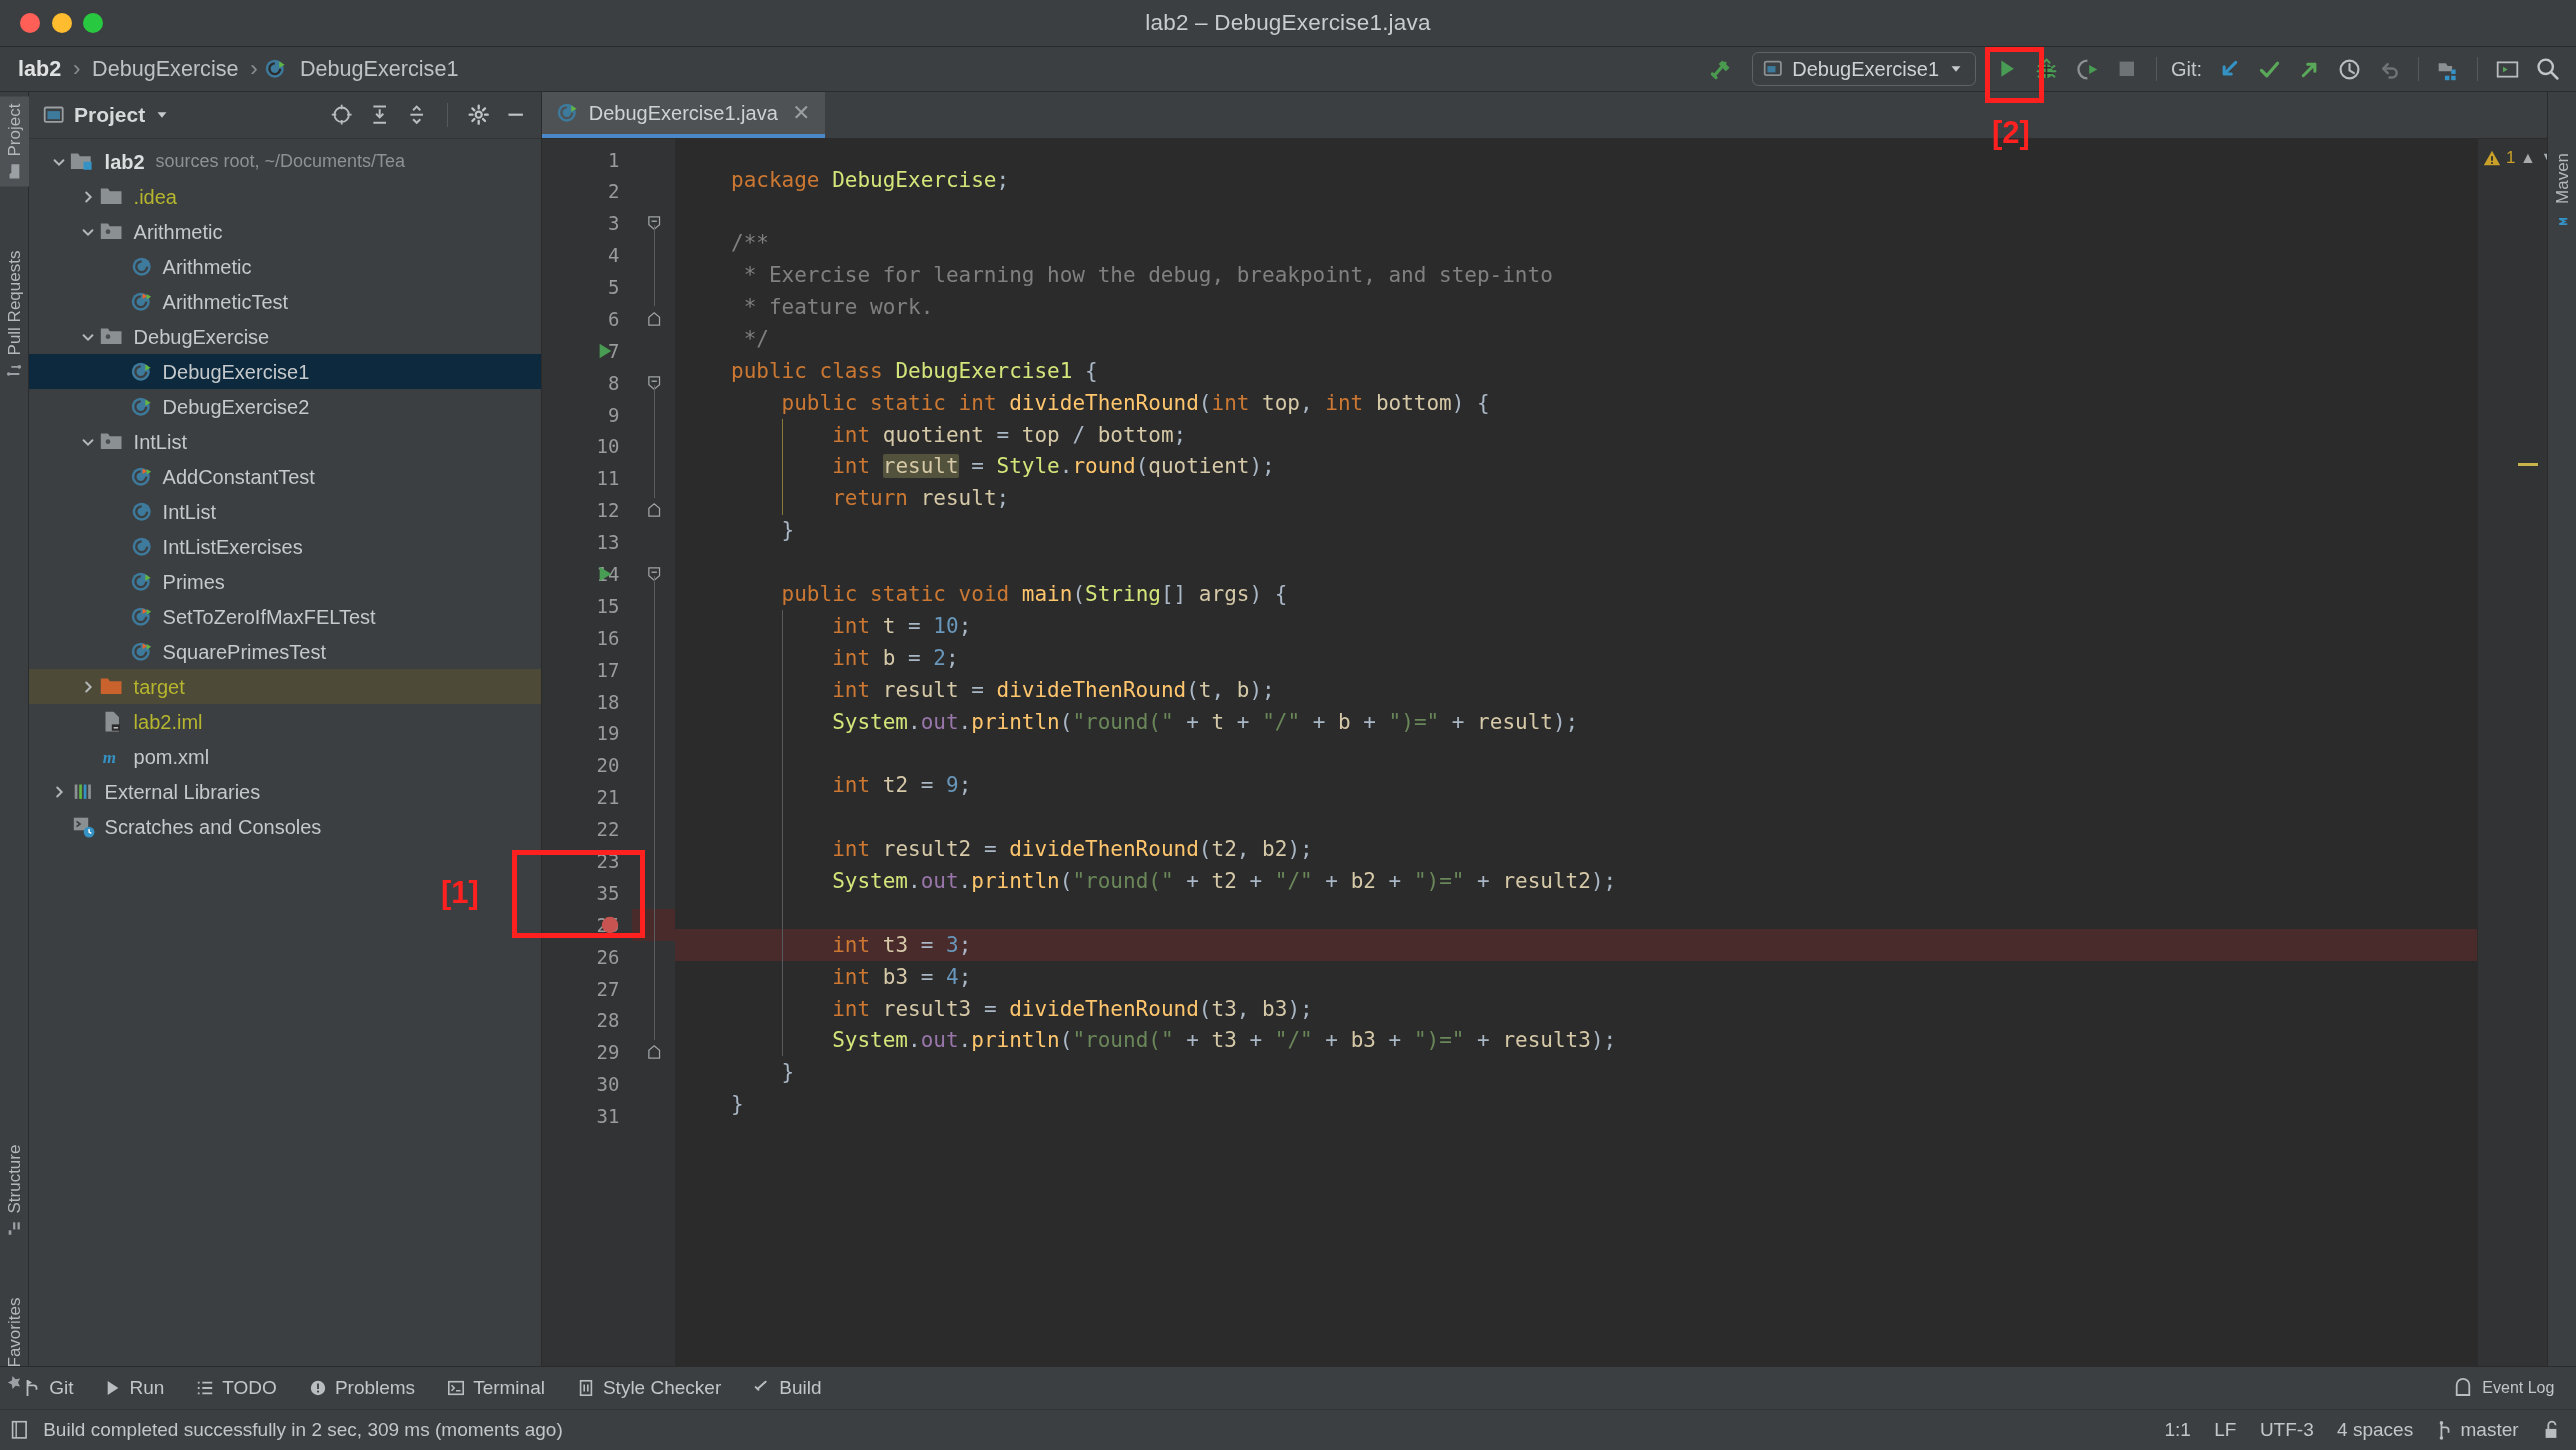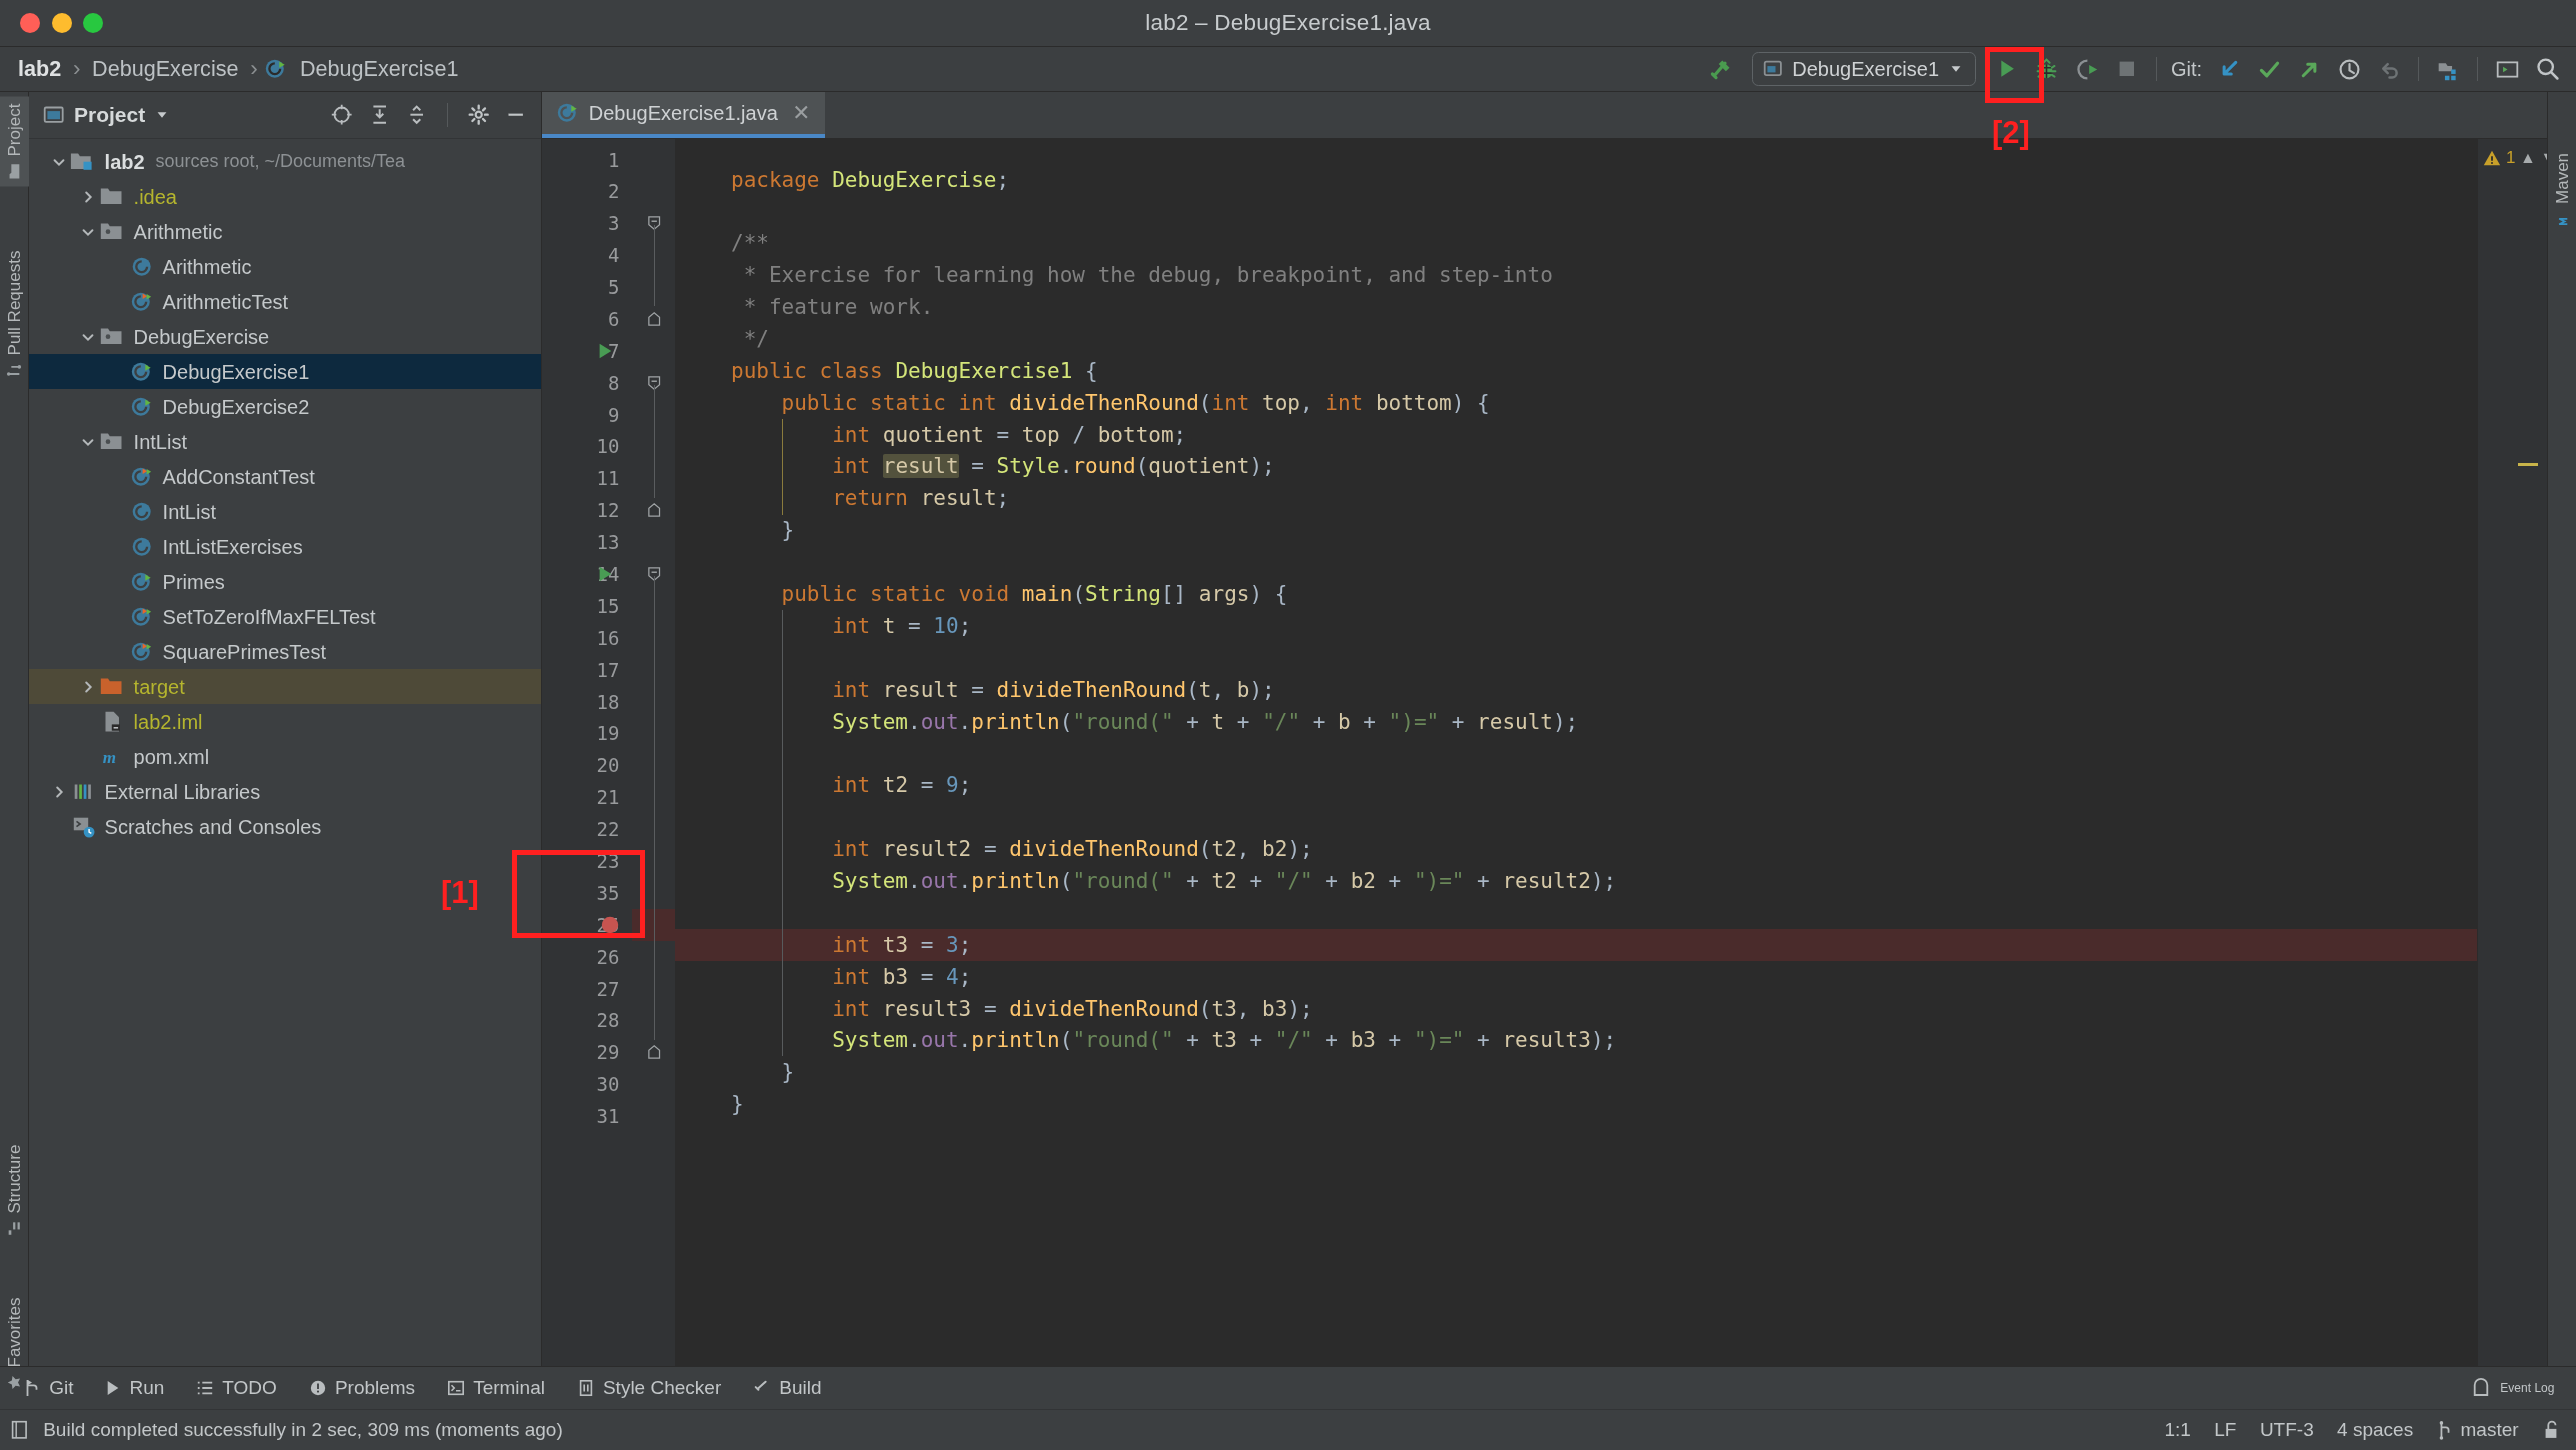--- a/index.html
+++ b/index.html
@@ -777,20 +777,21 @@
             <div class="cline" style="top: 164px;"><span class="cmt"> */</span></div>
             <div class="cline" style="top: 196px;"><span class="kw">public </span><span class="kw">class </span><span class="cls">DebugExercise1 </span><span class="plain">{</span></div>
             <div class="cline" style="top: 228px;"><span class="plain">    </span><span class="kw">public </span><span class="kw">static </span><span class="kw">int </span><span class="mth">divideThenRound</span><span class="plain">(</span><span class="kw">int </span><span class="ident">top</span><span class="plain">, </span><span class="kw">int </span><span class="ident">bottom</span><span class="plain">) {</span></div>
             <div class="cline" style="top: 260px;"><span class="plain">        </span><span class="kw">int </span><span class="ident">quotient</span><span class="plain"> = </span><span class="ident">top</span><span class="plain"> / </span><span class="ident">bottom</span><span class="plain">;</span></div>
             <div class="cline" style="top: 291px;"><span class="plain">        </span><span class="kw">int </span><span class="ident hlid">result</span><span class="plain"> = </span><span class="cls">Style</span><span class="plain">.</span><span class="mth">round</span><span class="plain">(</span><span class="ident">quotient</span><span class="plain">);</span></div>
             <div class="cline" style="top: 323px;"><span class="plain">        </span><span class="kw">return </span><span class="ident">result</span><span class="plain">;</span></div>
             <div class="cline" style="top: 355px;"><span class="plain">    </span><span class="plain">}</span></div>
             <div class="cline" style="top: 387px;"></div>
             <div class="cline" style="top: 419px;"><span class="plain">    </span><span class="kw">public </span><span class="kw">static </span><span class="kw">void </span><span class="mth">main</span><span class="plain">(</span><span class="cls">String</span><span class="plain">[] </span><span class="ident">args</span><span class="plain">) {</span></div>
             <div class="cline" style="top: 451px;"><span class="plain">        </span><span class="kw">int </span><span class="ident">t </span><span class="plain">= </span><span class="num">10</span><span class="plain">;</span></div>
+            <div class="cline" style="top: 483px;"><span class="plain">        </span><span class="kw">int </span><span class="ident">b </span><span class="plain">= </span><span class="num">2</span><span class="plain">;</span></div>
             <div class="cline" style="top: 515px;"><span class="plain">        </span><span class="kw">int </span><span class="ident">result </span><span class="plain">= </span><span class="mth">divideThenRound</span><span class="plain">(</span><span class="ident">t</span><span class="plain">, </span><span class="ident">b</span><span class="plain">);</span></div>
             <div class="cline" style="top: 547px;"><span class="plain">        </span><span class="cls">System</span><span class="plain">.</span><span class="fld">out</span><span class="plain">.</span><span class="mth">println</span><span class="plain">(</span><span class="str">"round("</span><span class="plain"> + </span><span class="ident">t</span><span class="plain"> + </span><span class="str">"/"</span><span class="plain"> + </span><span class="ident">b</span><span class="plain"> + </span><span class="str">")="</span><span class="plain"> + </span><span class="ident">result</span><span class="plain">);</span></div>
             <div class="cline" style="top: 578px;"></div>
             <div class="cline" style="top: 610px;"><span class="plain">        </span><span class="kw">int </span><span class="ident">t2 </span><span class="plain">= </span><span class="num">9</span><span class="plain">;</span></div>
             <div class="cline" style="top: 674px;"><span class="plain">        </span><span class="kw">int </span><span class="ident">result2 </span><span class="plain">= </span><span class="mth">divideThenRound</span><span class="plain">(</span><span class="ident">t2</span><span class="plain">, </span><span class="ident">b2</span><span class="plain">);</span></div>
             <div class="cline" style="top: 706px;"><span class="plain">        </span><span class="cls">System</span><span class="plain">.</span><span class="fld">out</span><span class="plain">.</span><span class="mth">println</span><span class="plain">(</span><span class="str">"round("</span><span class="plain"> + </span><span class="ident">t2</span><span class="plain"> + </span><span class="str">"/"</span><span class="plain"> + </span><span class="ident">b2</span><span class="plain"> + </span><span class="str">")="</span><span class="plain"> + </span><span class="ident">result2</span><span class="plain">);</span></div>
             <div class="cline" style="top: 738px;"></div>
             <div class="cline hlrow" style="top: 770px;"><span class="plain">        </span><span class="kw">int </span><span class="ident">t3 </span><span class="plain">= </span><span class="num">3</span><span class="plain">;</span></div>
             <div class="cline" style="top: 802px;"><span class="plain">        </span><span class="kw">int </span><span class="ident">b3 </span><span class="plain">= </span><span class="num">4</span><span class="plain">;</span></div>
             <div class="cline" style="top: 834px;"><span class="plain">        </span><span class="kw">int </span><span class="ident">result3 </span><span class="plain">= </span><span class="mth">divideThenRound</span><span class="plain">(</span><span class="ident">t3</span><span class="plain">, </span><span class="ident">b3</span><span class="plain">);</span></div>
@@ -892,21 +893,21 @@
           </svg>
       </span>
       <span>Build</span>
     </div>
     <div class="bb-right">
       <span style="margin-right:9px">
         <svg width="20" height="21.6" viewBox="0 0 22 24">
             <path d="M4 20V9a7 7 0 0 1 14 0v11z" fill="none" stroke="#b9bdbf" stroke-width="2"></path>
           </svg>
       </span>
-      <span style="font-size:12px;color:#c2c6c8">Event Log</span>
+      <span style="font-size:16px;color:#c2c6c8">Event Log</span>
     </div>
   </div>
 
   <div class="status-bar">
     <span>
       <svg width="21.6" height="21.6" viewBox="0 0 24 24">
           <rect x="4" y="3" width="15" height="18" fill="none" stroke="#b9bdbf" stroke-width="1.8"></rect>
           <path d="M8 3v18" stroke="#b9bdbf" stroke-width="1.6"></path>
         </svg>
     </span>

